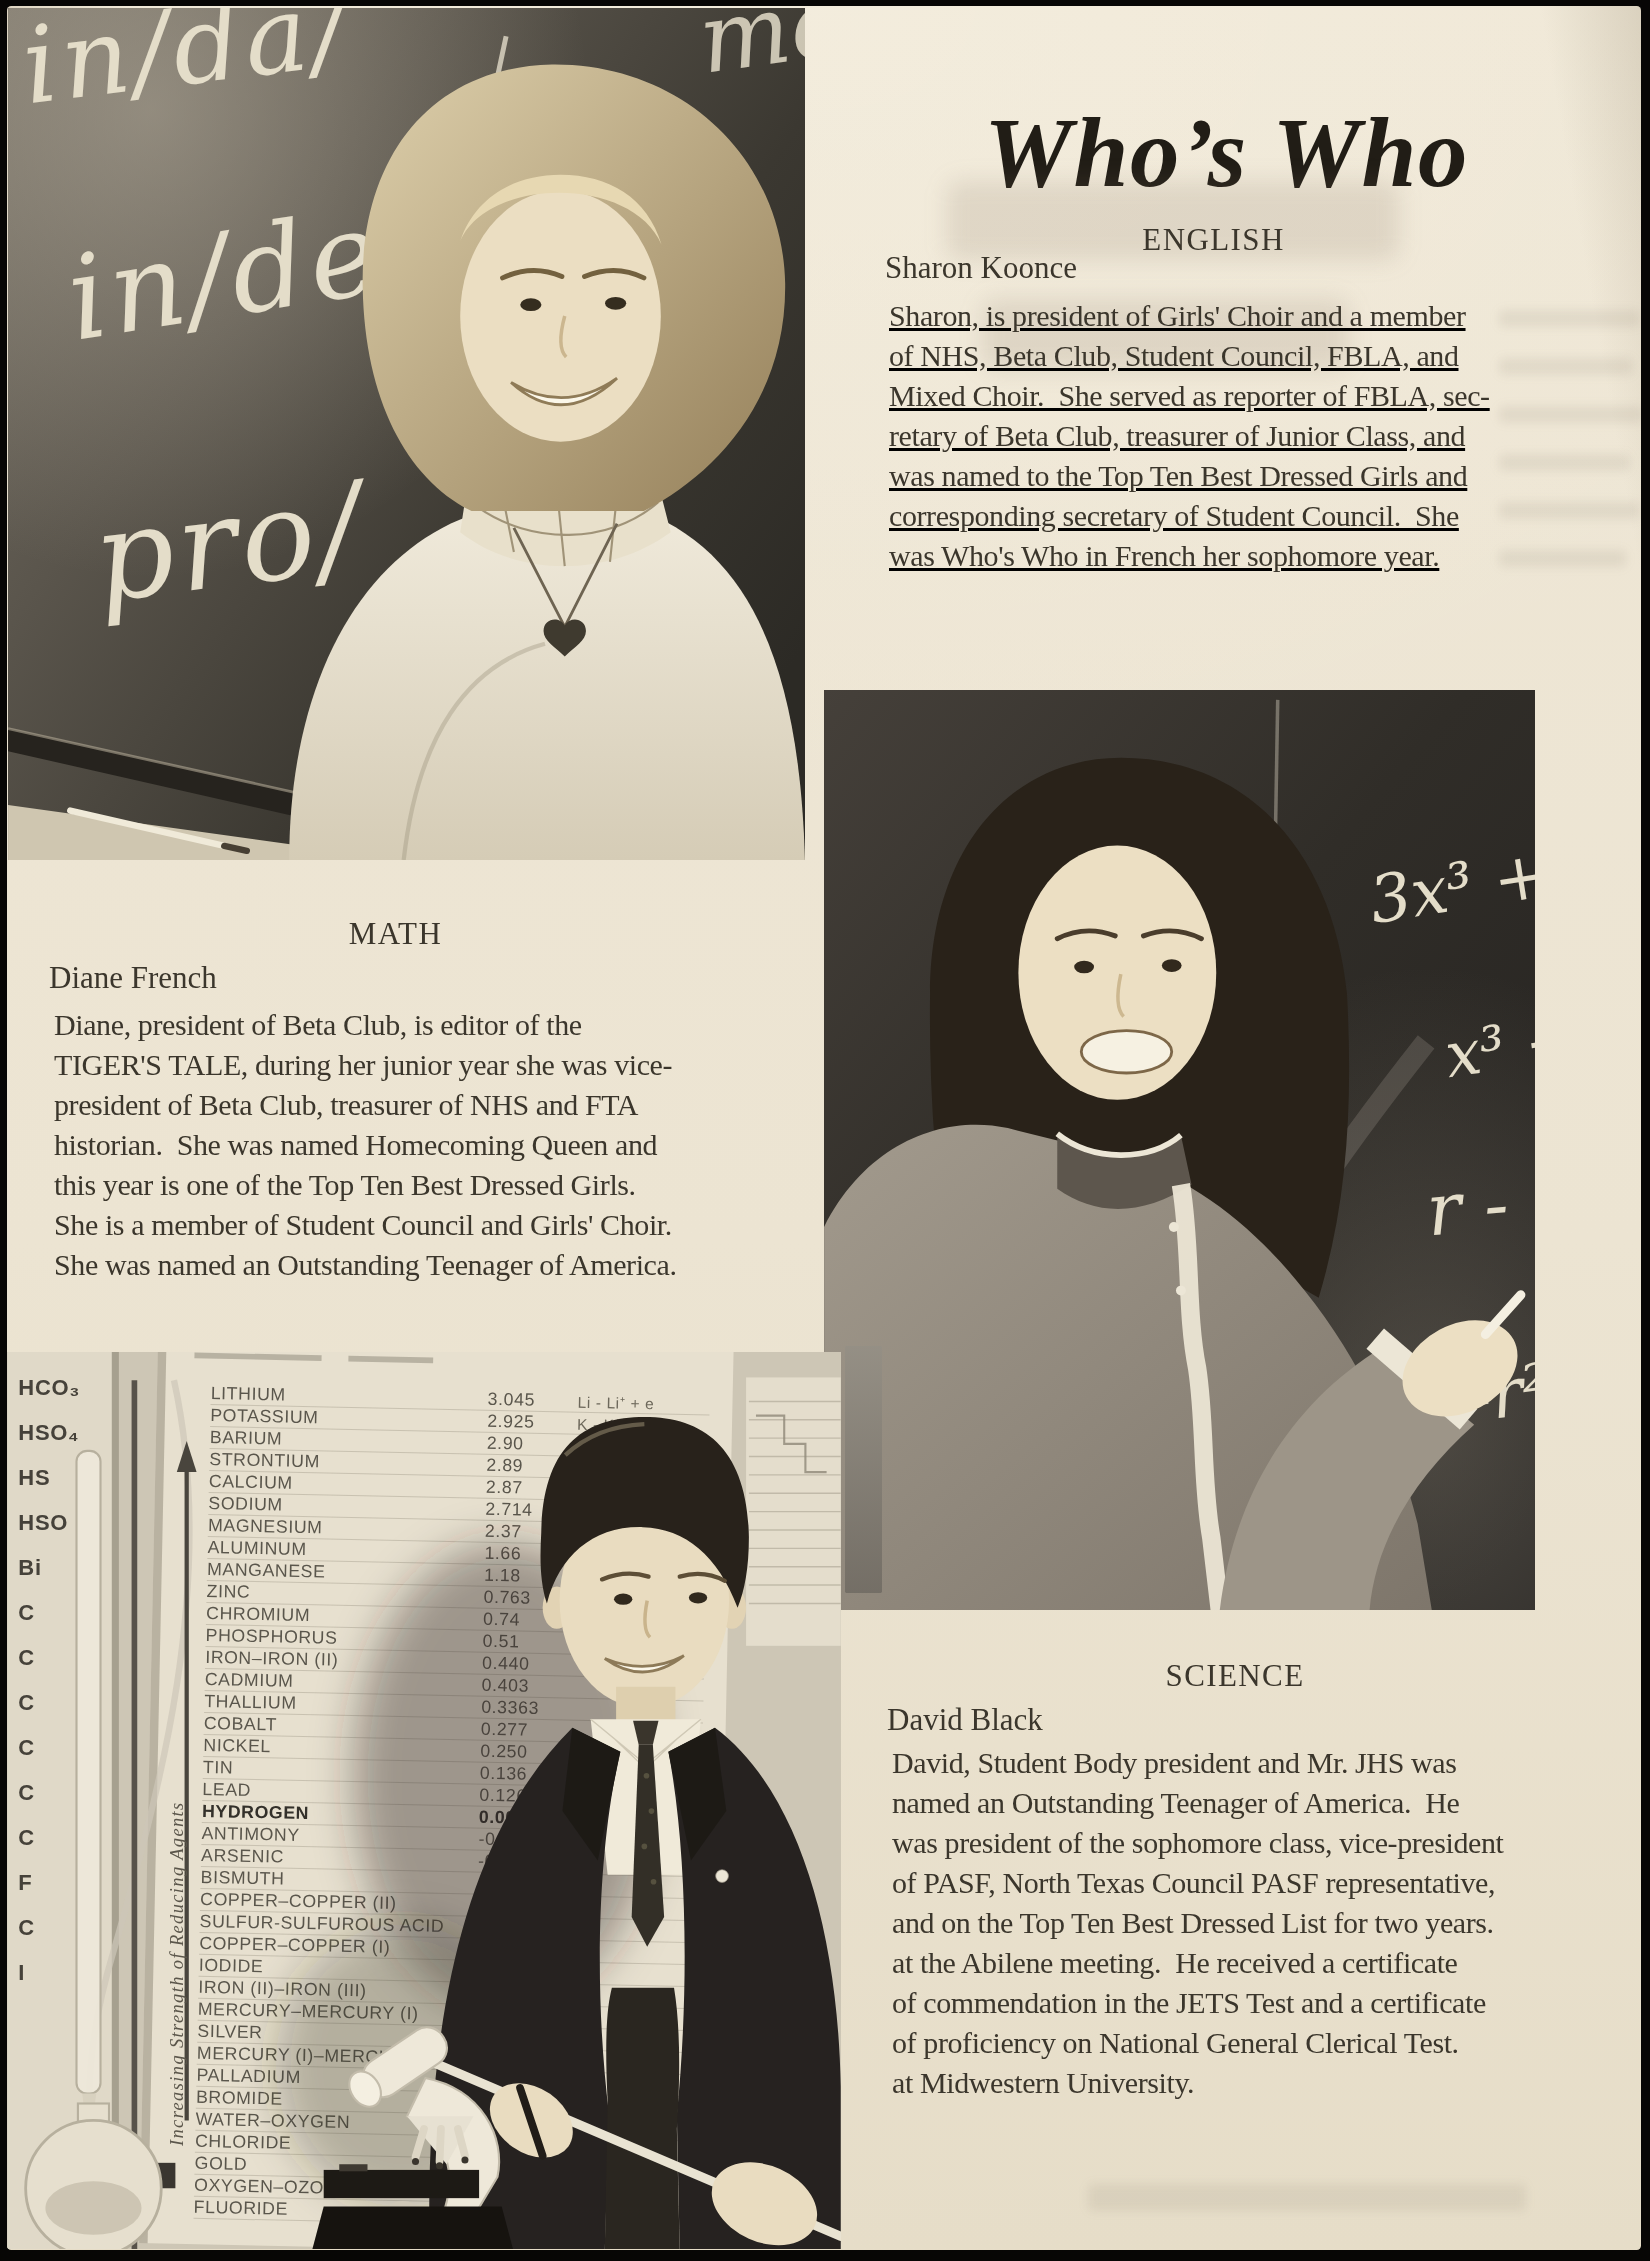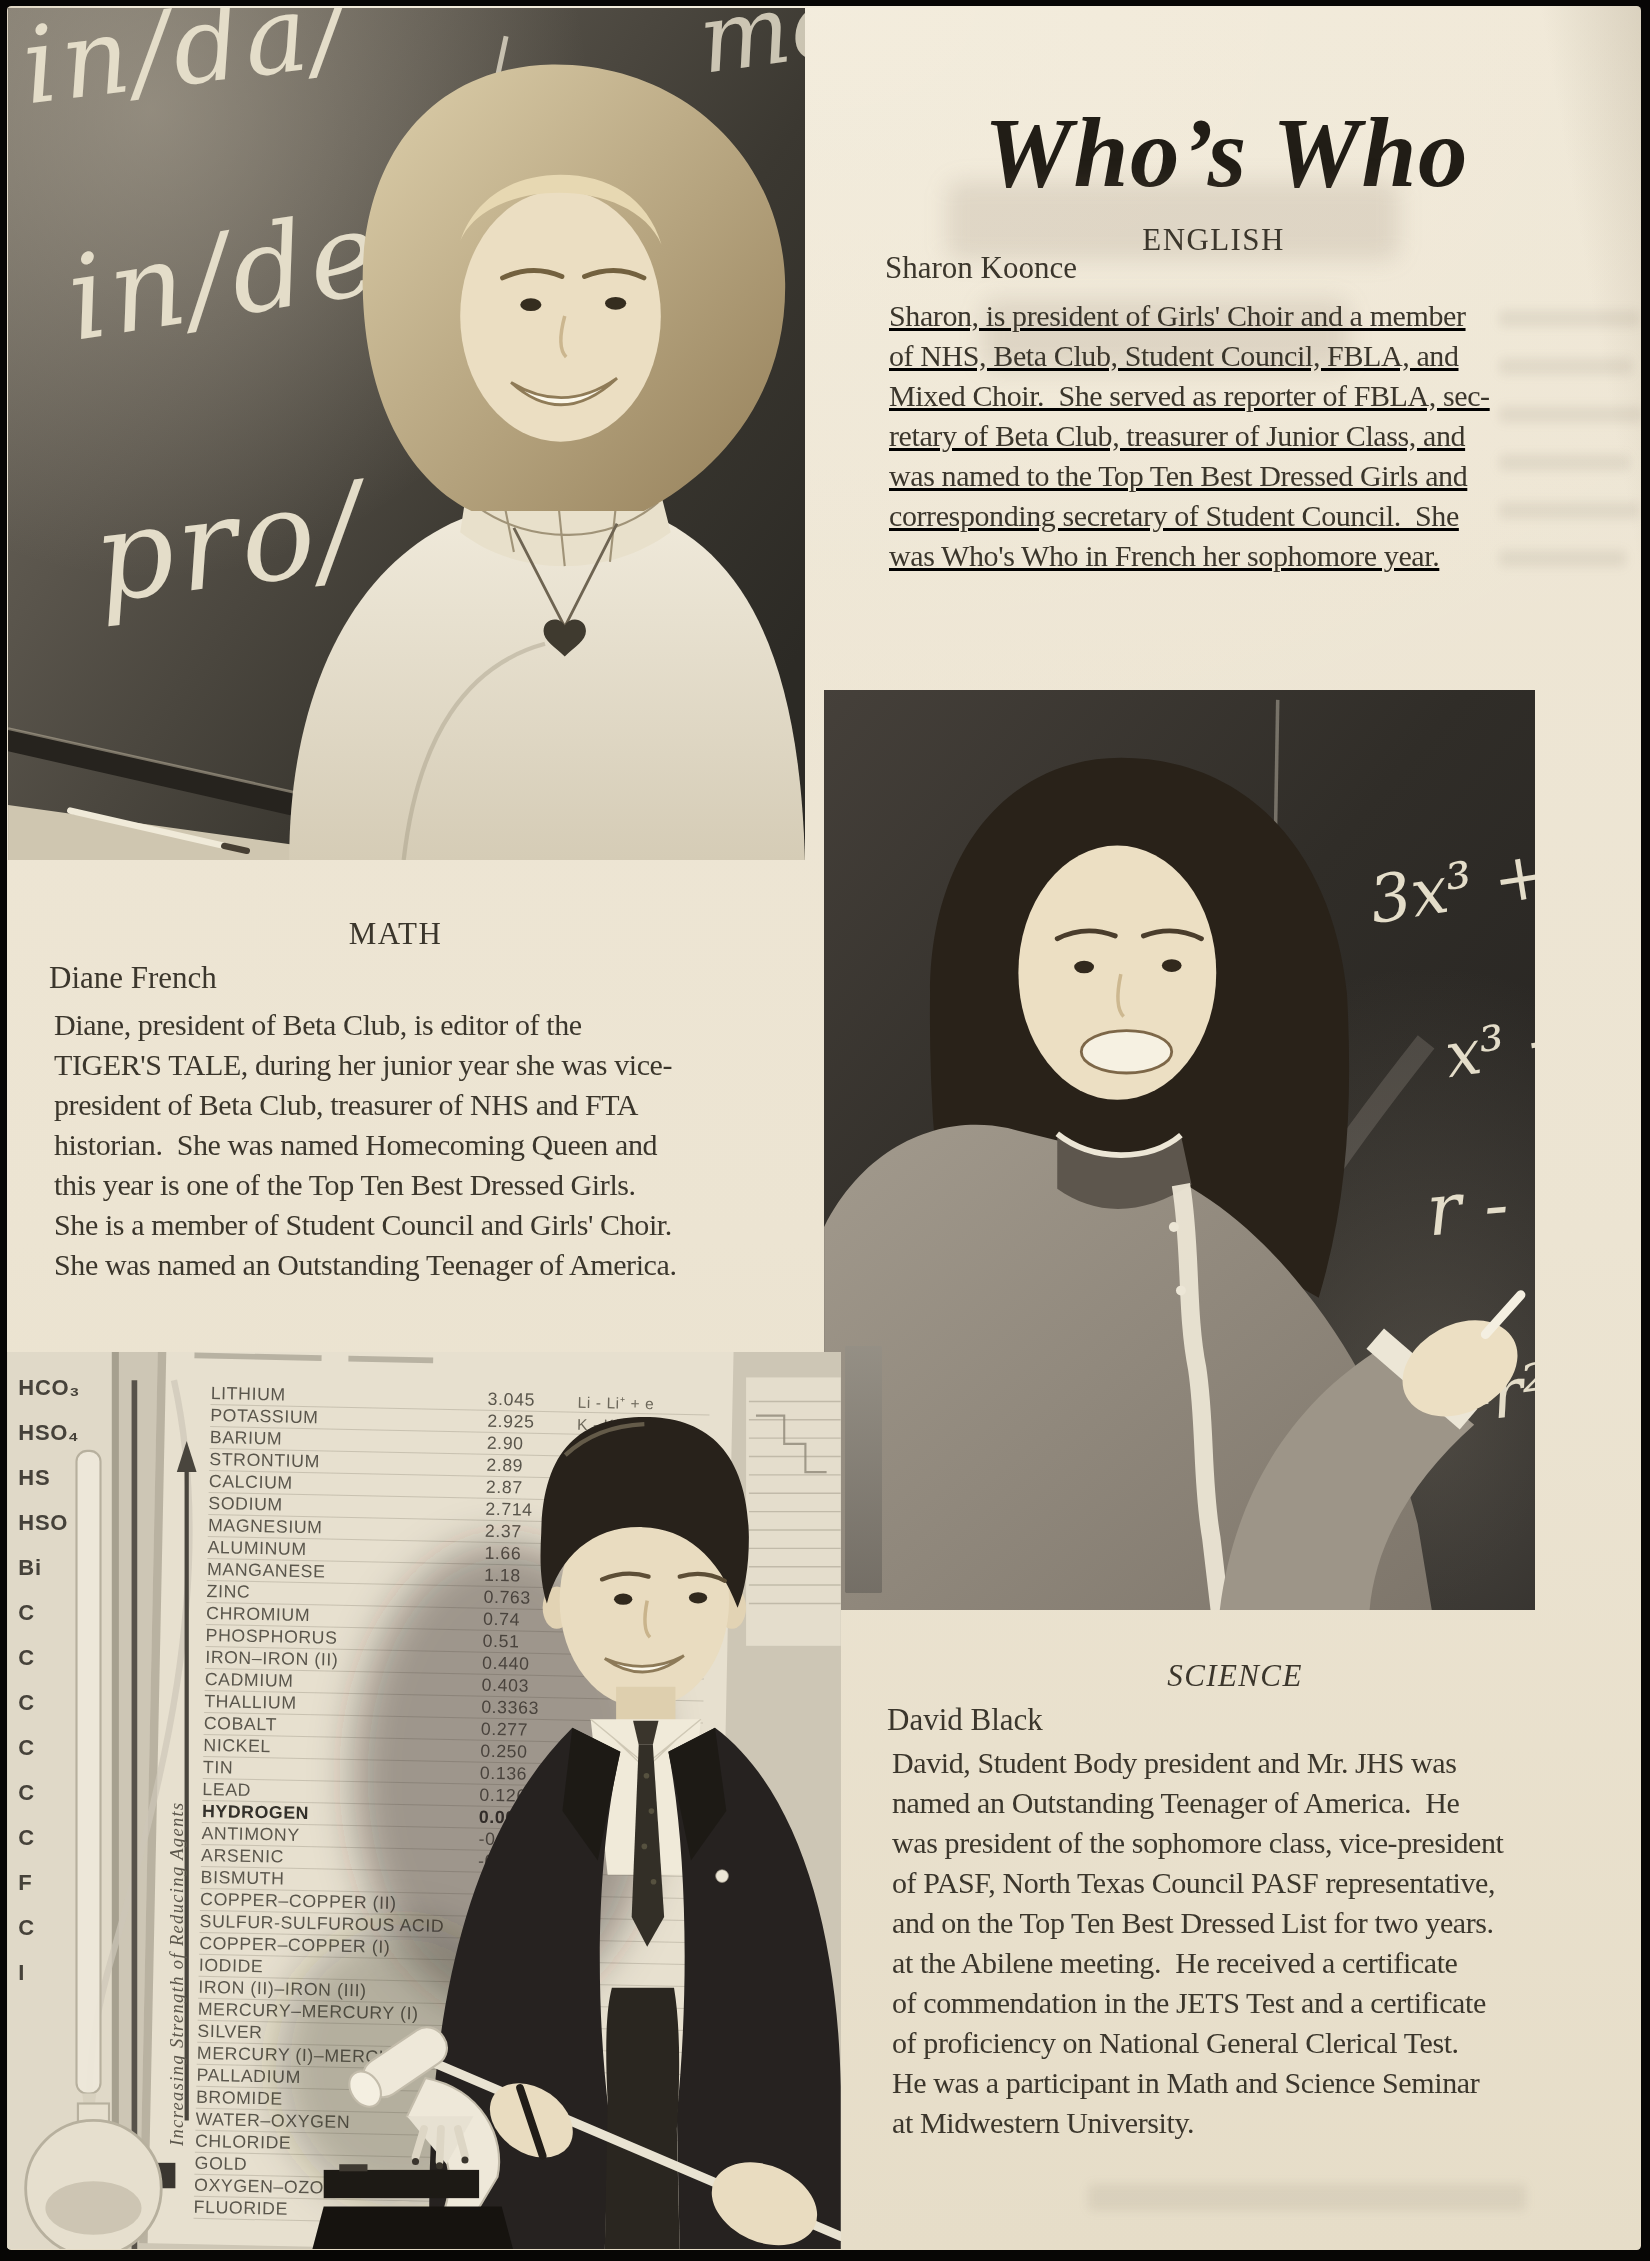--- a/index.html
+++ b/index.html
@@ -525,31 +525,30 @@
 
     <div class="line">Diane, president of Beta Club, is editor of the</div>
         <div class="line">TIGER'S TALE, during her junior year she was vice-</div>
         <div class="line">president of Beta Club, treasurer of NHS and FTA</div>
         <div class="line">historian.  She was named Homecoming Queen and</div>
         <div class="line">this year is one of the Top Ten Best Dressed Girls.</div>
         <div class="line">She is a member of Student Council and Girls' Choir.</div>
         <div class="line">She was named an Outstanding Teenager of America.</div>
       </div>
 
-    <div class="abs subject col-science" style="top:1652px;font-style:italic;">SCIENCE</div>
+    <div class="abs subject col-science" style="top:1652px;">SCIENCE</div>
     <div class="abs student col-science" style="top:1696px;">David Black</div>
     <div class="abs para para-science">
 
     <div class="line">David, Student Body president and Mr. JHS was</div>
         <div class="line">named an Outstanding Teenager of America.  He</div>
         <div class="line">was president of the sophomore class, vice-president</div>
         <div class="line">of PASF, North Texas Council PASF representative,</div>
         <div class="line">and on the Top Ten Best Dressed List for two years.</div>
         <div class="line">at the Abilene meeting.  He received a certificate</div>
         <div class="line">of commendation in the JETS Test and a certificate</div>
         <div class="line">of proficiency on National General Clerical Test.</div>
-        <div class="line">He was a participant in Math and Science Seminar</div>
         <div class="line">at Midwestern University.</div>
       </div>
 
   </div>
 </div>
 
 
 </body></html>

